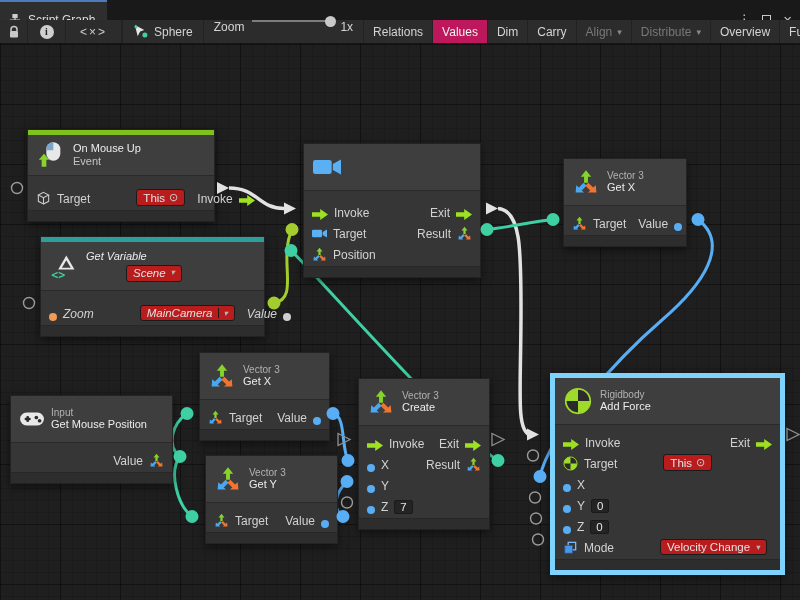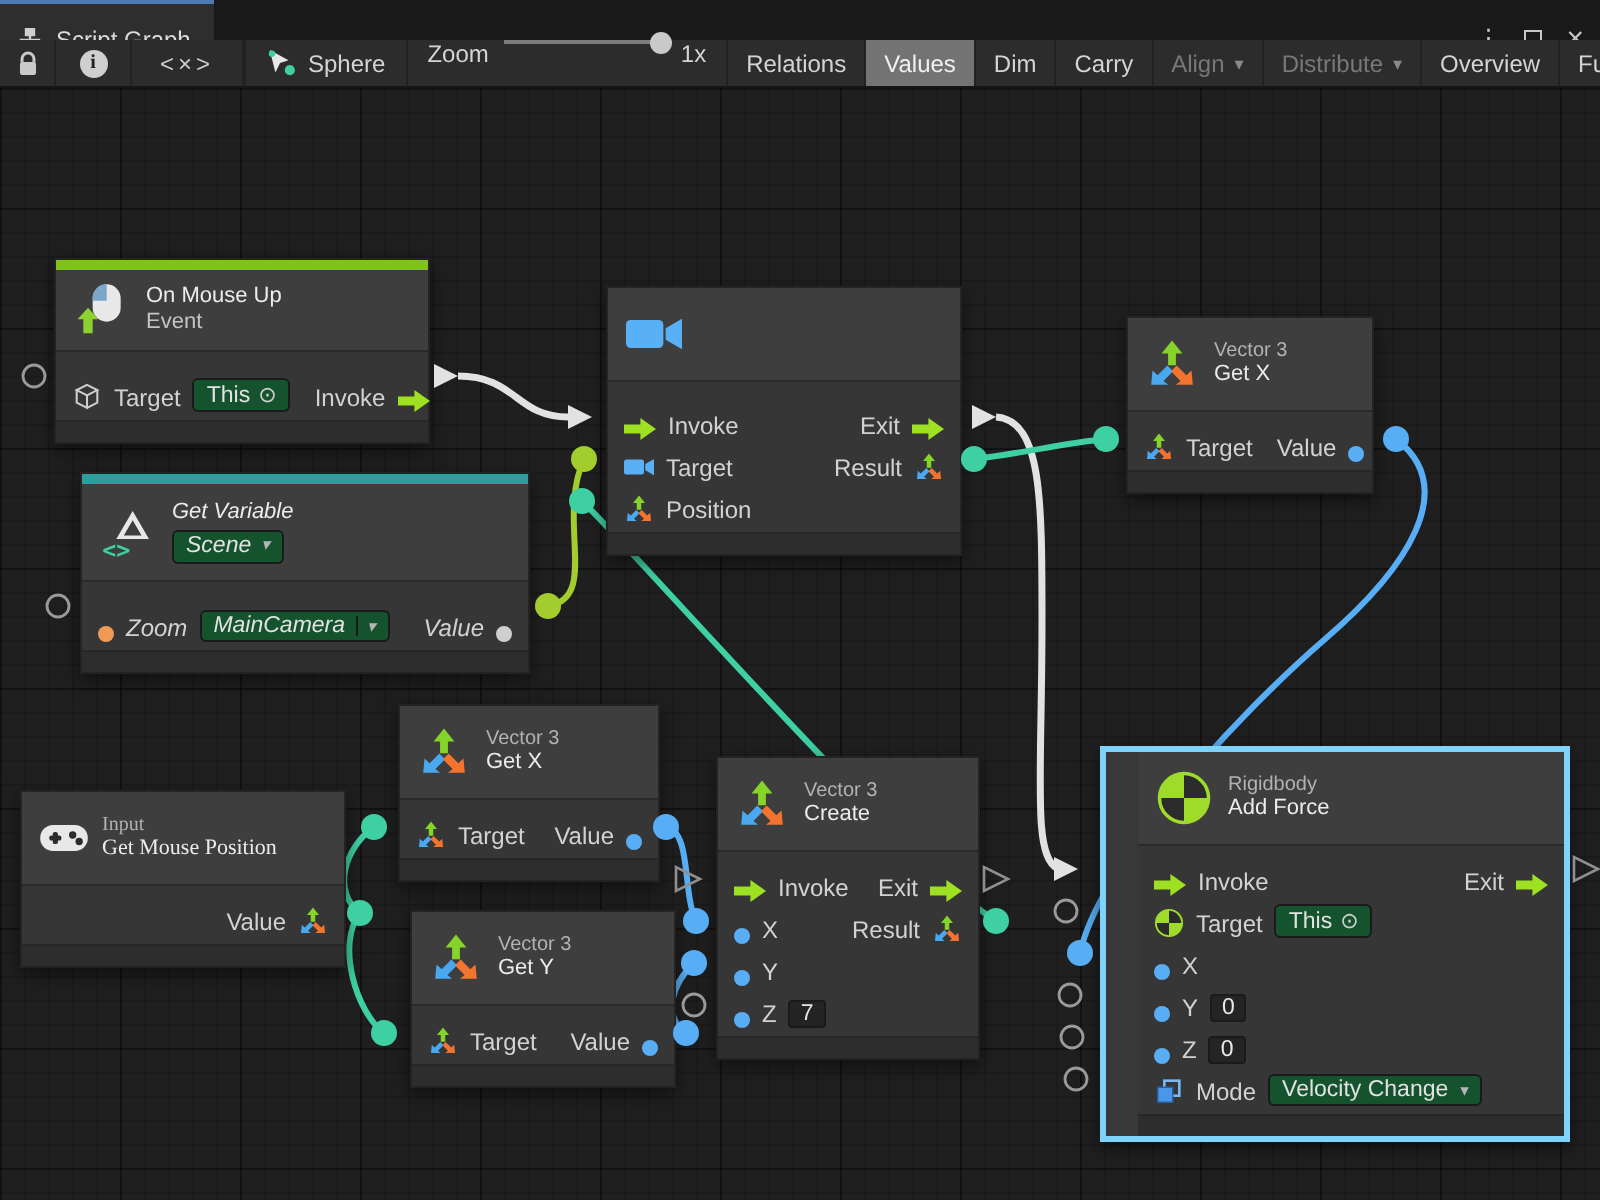--- a/index.html
+++ b/index.html
@@ -12,21 +12,21 @@
   .tab{display:flex;align-items:center;gap:6px;padding:0 12px 0 8px;background:#2e2e2e;border-top:2px solid #4f7ab8;color:#dcdcdc;font-size:12px;}
   .tab svg{width:14px;height:12px;}
   .win-ctrls{margin-left:auto;display:flex;align-items:center;gap:12px;padding-right:8px;color:#c8c8c8;}
   .win-ctrls .menu{font-size:12px;line-height:1;}
   .win-ctrls .box{width:9px;height:9px;border:1.5px solid #c8c8c8;display:inline-block;}
   .win-ctrls .close{font-size:15px;line-height:1;}
 
   
   .toolbar{position:absolute;left:0;top:20px;width:800px;height:24px;background:#2c2c2c;border-bottom:1px solid #161616;display:flex;align-items:stretch;color:#d4d4d4;font-size:12px;}
   .tbtn{display:flex;align-items:center;justify-content:center;padding:0 9px;border-right:1px solid #222;white-space:nowrap;}
-  .tbtn.active{background:#737373;color:#f0f0f0;}
+  .tbtn.active{background:#be185d;color:#f0f0f0;}
   .tbtn.disabled{color:#787878;}
   .tbtn .dd{font-size:9px;margin-left:5px;color:#8a8a8a;}
   .crumb{display:flex;align-items:center;gap:6px;padding:0 10px;border-right:1px solid #222;border-left:1px solid #222;}
   .crumb svg{width:15px;height:15px;}
   .zoomer{display:flex;gap:8px;padding:0 10px;border-right:1px solid #222;}
   .zoomer .track{width:80px;height:2px;background:#7d7d7d;position:relative;}
   .zoomer .knob{position:absolute;right:-4px;top:-4.5px;width:11px;height:11px;border-radius:50%;background:#c9c9c9;}
   .ibtn{display:flex;align-items:center;justify-content:center;min-width:28px;border-right:1px solid #222;}
   .ibtn svg{width:12px;height:13px;}
   .info-glyph{width:14px;height:14px;border-radius:50%;background:#cfcfcf;color:#222;font-weight:bold;font-size:10px;display:flex;align-items:center;justify-content:center;font-family:"Liberation Serif",serif;}
@@ -37,38 +37,38 @@
     background-image:
       linear-gradient(rgba(0,0,0,.32) 1px, transparent 1px),
       linear-gradient(90deg, rgba(0,0,0,.32) 1px, transparent 1px),
       linear-gradient(rgba(0,0,0,.13) 1px, transparent 1px),
       linear-gradient(90deg, rgba(0,0,0,.13) 1px, transparent 1px);
     background-size:60px 60px,60px 60px,12px 12px,12px 12px;}
   svg.layer{position:absolute;left:0;top:0;width:800px;height:600px;pointer-events:none;}
 
   
   .node{position:absolute;background:#383838;border:1px solid #232323;box-shadow:0 3px 9px rgba(0,0,0,.5);color:#d6d6d6;}
-  .node.selected{border:3px solid #7dd3fc;padding-left:16px;}
+  .node.selected{border:5px solid #7dd3fc;}
   .topbar{height:5px;}
   .hdr{height:46px;display:flex;align-items:center;gap:8px;padding:0 9px;background:#3e3e3e;}
   .n-event .hdr{height:40px;}
   .n-var .hdr{height:48px;}
   .hdr .ht{display:flex;flex-direction:column;line-height:1.15;}
   .hdr .cat{font-size:10px;color:#b2b2b2;}
   .hdr .title{font-size:11px;color:#ececec;white-space:nowrap;}
   .hdr .sub{font-size:11px;color:#c4c4c4;}
   .body{border-top:1px solid #2a2a2a;background:#363636;padding:4px 8px;}
   .n-stwp .body{padding-top:8px;}
   .row{display:flex;align-items:flex-end;gap:6px;height:21px;font-size:12px;color:#d2d2d2;white-space:nowrap;}
   .row.tall{height:26px;}
   .row .sp{flex:1;}
   .ftr{height:11px;background:#2d2d2d;border-top:1px solid #272727;}
   .dot{width:8px;height:8px;border-radius:50%;flex:none;}
   .dot.blue{background:#58aef5;} .dot.orange{background:#f09a56;} .dot.gray{background:#cfcfcf;}
-  .pill{display:inline-flex;align-items:center;gap:4px;background:#14532d;border:1px solid #1a1a1a;border-radius:3px;padding:1px 6px;font-size:11.5px;color:#e2e2e2;}
+  .pill{display:inline-flex;align-items:center;gap:4px;background:#b91c1c;border:1px solid #1a1a1a;border-radius:3px;padding:1px 6px;font-size:11.5px;color:#e2e2e2;margin-left:40px;}
   .pill .dd{font-size:8.5px;color:#b5b5b5;border-left:1px solid #1a1a1a;padding-left:5px;margin-left:1px;}
   .pill .tgt{font-size:11px;color:#cfcfcf;}
   .field{background:#242424;border:1px solid #1a1a1a;border-radius:2px;padding:0 5px;font-size:11.5px;color:#e6e6e6;min-width:14px;text-align:center;}
   .ic-flow{width:16px;height:11px;flex:none;}
   .ic-v3{width:26px;height:26px;flex:none;}
   .ic-v3.sm{width:15px;height:15px;}
   .ic-hdr{width:28px;height:28px;flex:none;}
   .ic-row{width:15px;height:15px;flex:none;}
 </style>
 </head>
@@ -344,21 +344,21 @@
         <span>Target</span>
         <span class="sp"></span>
         <span>Value</span>
         <span class="dot blue"></span>
       </div>
     </div>
     <div class="ftr"></div>
   </div>
 
   <div class="node" style="left:10px;top:395px;width:163px;">
-    <div class="hdr" style="gap:6px;padding:16px 8px;font-family:Liberation Serif, serif;">
+    <div class="hdr" style="gap:6px;padding:16px 8px;">
       <svg class="ic-hdr" viewBox="0 0 24 16" style="height:18px;width:26px">
           <use href="#i-gamepad"></use>
         </svg>
       <span class="ht">
         <span class="cat">Input</span>
         <span class="title">Get Mouse Position</span>
       </span>
     </div>
     <div class="body">
       <div class="row">

